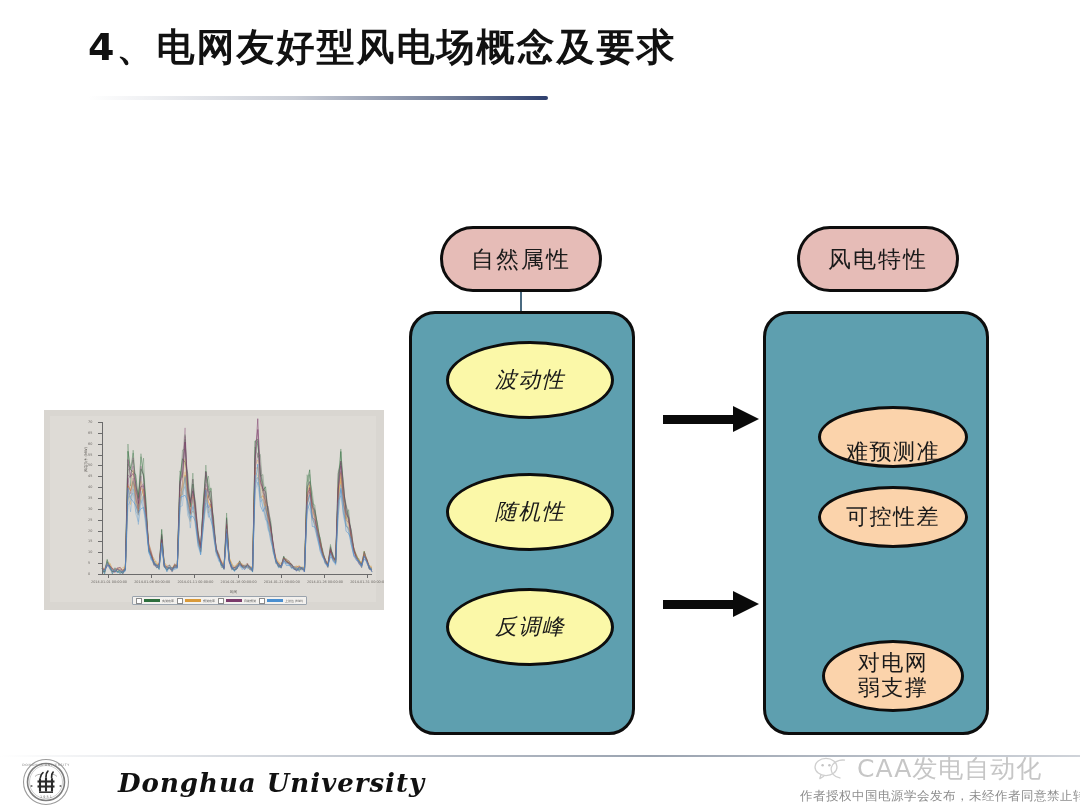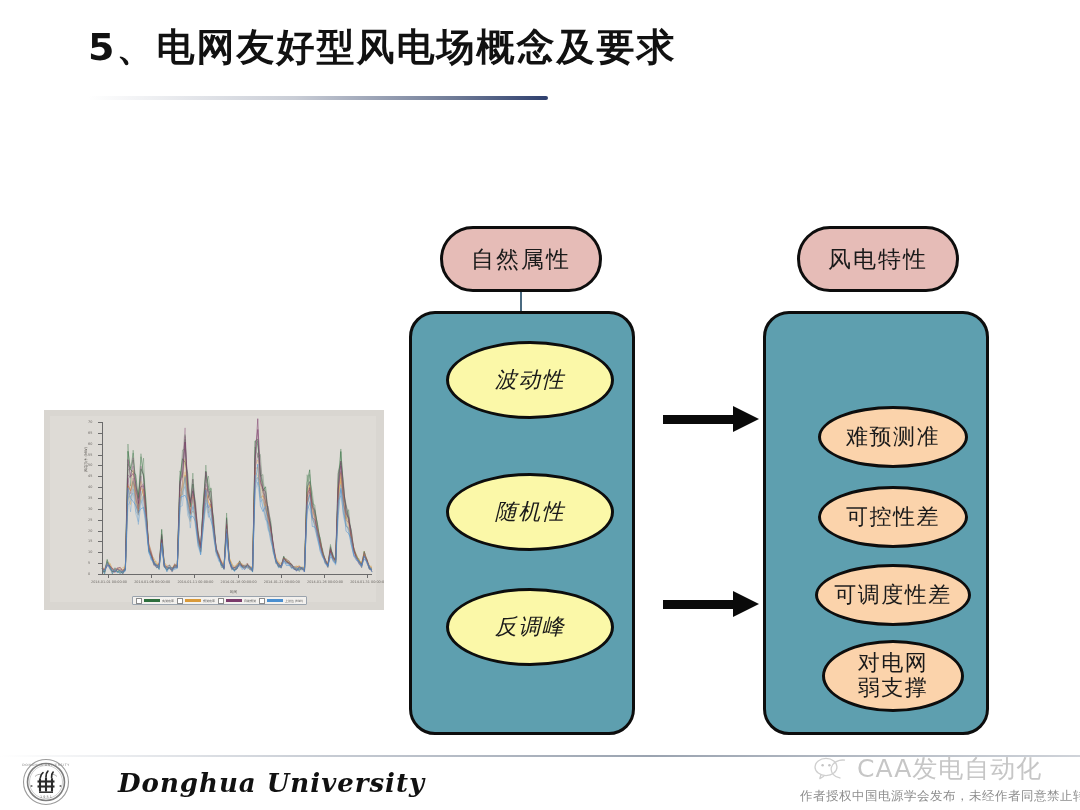--- a/index.html
+++ b/index.html
@@ -111,21 +111,21 @@
   #copyright-note{
     position:absolute;left:800px;top:788px;
     font-size:12.5px;color:#8d8d8d;white-space:nowrap;letter-spacing:.5px;
   }
 </style>
 </head>
 <body>
 
 <div class="slide">
 
-  <div id="slide-title">5、电网友好型风电场概念及要求</div>
+  <div id="slide-title">4、电网友好型风电场概念及要求</div>
   <div id="title-rule"></div>
 
   <div id="chart-thumb">
     <div class="plotbg"></div>
     <svg id="chart-svg" viewBox="0 0 340 200" preserveAspectRatio="none">
       <g id="series-layer">
           <polyline points="58.00,158.35 60.60,162.20 63.19,152.11 65.79,156.24 68.38,161.72 70.98,160.69 73.58,161.64 76.17,160.49 78.77,163.39 81.37,159.41 83.96,41.26 86.56,59.94 89.15,61.65 91.75,64.84 94.35,88.62 96.94,58.82 99.54,64.84 102.13,92.17 104.73,141.31 107.33,145.68 109.92,152.86 112.52,155.08 115.12,159.27 117.71,119.36 120.31,156.47 122.90,159.75 125.50,157.79 128.10,157.82 130.69,157.79 133.29,156.11 135.88,68.83 138.48,48.76 141.08,52.33 143.67,63.44 146.27,97.16 148.87,74.05 151.46,100.12 154.06,120.61 156.65,142.11 159.25,92.25 161.85,61.20 164.44,75.83 167.04,93.90 169.63,108.68 172.23,140.67 174.83,146.38 177.42,155.44 180.02,155.97 182.62,116.15 185.21,149.27 187.81,157.67 190.40,159.70 193.00,158.77 195.60,150.81 198.19,156.95 200.79,157.39 203.38,155.07 205.98,156.47 208.58,161.79 211.17,30.95 213.77,29.18 216.37,62.90 218.96,80.92 221.56,76.78 224.15,104.41 226.75,116.74 229.35,136.74 231.94,150.60 234.54,156.92 237.13,156.27 239.73,146.26 242.33,152.01 244.92,153.15 247.52,154.02 250.12,158.50 252.71,160.19 255.31,158.34 257.90,157.84 260.50,160.64 263.10,72.81 265.69,59.77 268.29,97.41 270.88,100.51 273.48,114.29 276.08,130.56 278.67,143.45 281.27,149.12 283.87,156.38 286.46,138.51 289.06,146.18 291.65,149.95 294.25,80.64 296.85,41.51 299.44,76.77 302.04,99.88 304.63,111.45 307.23,119.49 309.83,140.60 312.42,146.43 315.02,150.85 317.62,154.12 320.21,145.48 322.81,149.08 325.40,157.88 328.00,159.69" fill="none" stroke="#2e6f3e" stroke-width="0.55" opacity="0.95"></polyline>
           <polyline points="58.00,157.98 60.60,164.00 63.19,149.82 65.79,157.37 68.38,161.61 70.98,161.41 73.58,159.39 76.17,163.22 78.77,161.78 81.37,159.93 83.96,33.99 86.56,76.11 89.15,40.16 91.75,75.96 94.35,84.53 96.94,67.00 99.54,48.15 102.13,105.67 104.73,137.53 107.33,146.87 109.92,151.50 112.52,157.90 115.12,155.71 117.71,125.61 120.31,155.19 122.90,161.15 125.50,154.97 128.10,161.44 130.69,155.05 133.29,157.47 135.88,60.91 138.48,67.57 141.08,24.58 143.67,78.21 146.27,91.10 148.87,80.61 151.46,90.11 154.06,128.87 156.65,137.79 159.25,97.14 161.85,55.07 164.44,87.54 167.04,78.57 169.63,116.09 172.23,139.03 174.83,147.06 177.42,153.64 180.02,158.83 182.62,108.27 185.21,150.02 187.81,157.44 190.40,161.03 193.00,156.34 195.60,152.76 198.19,156.54 200.79,157.17 203.38,154.27 205.98,158.43 208.58,160.22 211.17,31.18 213.77,34.97 216.37,64.39 218.96,73.24 221.56,82.30 224.15,105.90 226.75,113.21 229.35,137.30 231.94,151.50 234.54,156.20 237.13,155.50 239.73,148.07 242.33,151.08 244.92,152.79 247.52,154.31 250.12,159.67 252.71,158.02 255.31,159.82 257.90,157.68 260.50,160.75 263.10,64.72 265.69,75.68 268.29,88.37 270.88,102.88 273.48,112.93 276.08,134.42 278.67,139.52 281.27,151.56 283.87,155.33 286.46,139.72 289.06,144.01 291.65,153.18 294.25,64.22 296.85,51.15 299.44,71.57 302.04,108.56 304.63,99.62 307.23,126.85 309.83,137.97 312.42,147.61 315.02,148.64 317.62,157.61 320.21,141.17 322.81,150.88 325.40,156.74 328.00,161.84" fill="none" stroke="#2e6f3e" stroke-width="0.55" opacity="0.55"></polyline>
           <polyline points="58.00,161.49 60.60,161.49 63.19,151.10 65.79,156.02 68.38,164.00 70.98,157.79 73.58,162.17 76.17,161.83 78.77,163.11 81.37,157.24 83.96,59.98 86.56,57.88 89.15,49.94 91.75,69.29 94.35,96.56 96.94,43.70 99.54,65.38 102.13,100.34 104.73,139.15 107.33,144.49 109.92,154.78 112.52,155.23 115.12,156.88 117.71,123.87 120.31,157.05 122.90,158.19 125.50,157.41 128.10,160.52 130.69,155.40 133.29,156.05 135.88,75.95 138.48,52.76 141.08,29.27 143.67,78.58 146.27,95.22 148.87,69.14 151.46,97.18 154.06,128.29 156.65,136.93 159.25,95.73 161.85,65.22 164.44,80.29 167.04,77.84 169.63,119.12 172.23,138.67 174.83,145.94 177.42,154.57 180.02,159.38 182.62,102.97 185.21,150.83 187.81,157.93 190.40,160.54 193.00,155.39 195.60,154.76 198.19,155.17 200.79,157.21 203.38,154.34 205.98,159.74 208.58,157.78 211.17,45.33 213.77,30.56 216.37,66.37 218.96,64.54 221.56,95.82 224.15,96.46 226.75,116.08 229.35,136.29 231.94,153.38 234.54,153.08 237.13,158.24 239.73,146.63 242.33,151.96 244.92,150.74 247.52,157.64 250.12,156.62 252.71,159.65 255.31,158.77 257.90,159.81 260.50,157.31 263.10,82.03 265.69,64.45 268.29,93.49 270.88,95.03 273.48,123.03 276.08,127.30 278.67,142.08 281.27,150.45 283.87,157.31 286.46,134.38 289.06,147.55 291.65,151.26 294.25,70.08 296.85,38.96 299.44,88.26 302.04,95.76 304.63,105.94 307.23,124.94 309.83,140.28 312.42,144.60 315.02,151.62 317.62,155.98 320.21,141.85 322.81,149.83 325.40,159.16 328.00,159.16" fill="none" stroke="#2e6f3e" stroke-width="0.55" opacity="0.55"></polyline>
           <polyline points="58.00,160.19 60.60,162.29 63.19,149.18 65.79,159.08 68.38,161.76 70.98,158.88 73.58,161.70 76.17,163.33 78.77,160.43 81.37,159.56 83.96,54.25 86.56,58.33 89.15,42.93 91.75,81.49 94.35,87.13 96.94,46.71 99.54,67.71 102.13,102.23 104.73,136.39 107.33,146.15 109.92,154.71 112.52,154.37 115.12,156.98 117.71,126.72 120.31,155.92 122.90,157.86 125.50,158.77 128.10,159.84 130.69,154.77 133.29,156.74 135.88,80.25 138.48,40.07 141.08,38.95 143.67,79.07 146.27,94.07 148.87,63.07 151.46,106.29 154.06,124.00 156.65,137.61 159.25,95.14 161.85,74.46 164.44,66.05 167.04,88.75 169.63,116.50 172.23,139.47 174.83,144.11 177.42,157.56 180.02,156.70 182.62,107.47 185.21,150.04 187.81,159.85 190.40,157.31 193.00,158.40 195.60,153.14 198.19,156.16 200.79,155.18 203.38,157.71 205.98,156.50 208.58,159.63 211.17,37.09 213.77,47.43 216.37,44.54 218.96,82.52 221.56,86.31 224.15,100.96 226.75,110.34 229.35,141.63 231.94,149.99 234.54,155.10 237.13,157.19 239.73,148.52 242.33,148.80 244.92,154.04 247.52,155.69 250.12,157.51 252.71,158.16 255.31,161.65 257.90,156.70 260.50,159.10 263.10,78.63 265.69,71.35 268.29,82.12 270.88,105.58 273.48,118.47 276.08,127.97 278.67,141.17 281.27,152.50 283.87,154.84 286.46,136.37 289.06,147.62 291.65,151.45 294.25,61.02 296.85,53.14 299.44,83.52 302.04,93.81 304.63,107.15 307.23,127.31 309.83,137.75 312.42,145.14 315.02,152.55 317.62,155.07 320.21,141.31 322.81,150.93 325.40,159.07 328.00,157.79" fill="none" stroke="#2e6f3e" stroke-width="0.55" opacity="0.55"></polyline>
@@ -242,28 +242,25 @@
   <div class="arrow" style="left:663px;top:600px;width:97px;">
     <div class="shaft" style="width:72px;"></div>
     <div class="head" style="left:70px;"></div>
   </div>
 
   <div class="pill" style="left:797px;top:226px;width:162px;height:66px;">
     <span>风电特性</span>
   </div>
   <div class="panel" style="left:763px;top:311px;width:226px;height:424px;"></div>
 
-  <div class="bubble orange" style="left:818px;top:406px;width:150px;height:62px;">
+  <div class="bubble orange" style="left:818px;top:406px;width:150px;height:62px;align-items:flex-end;">
     <span>难预测准</span>
   </div>
   <div class="bubble orange" style="left:818px;top:486px;width:150px;height:62px;">
     <span>可控性差</span>
-  </div>
-  <div class="bubble orange" style="left:815px;top:564px;width:156px;height:62px;">
-    <span>可调度性差</span>
   </div>
   <div class="bubble orange" style="left:822px;top:640px;width:142px;height:72px;flex-direction:column;">
     <span>对电网</span>
     <span>弱支撑</span>
   </div>
 
   <div id="footer-rule"></div>
 
   <svg id="dhu-logo" viewBox="0 0 48 48">
     <circle cx="24" cy="24" r="22.5" fill="none" stroke="#9b9b9b" stroke-width="1.1"></circle>

